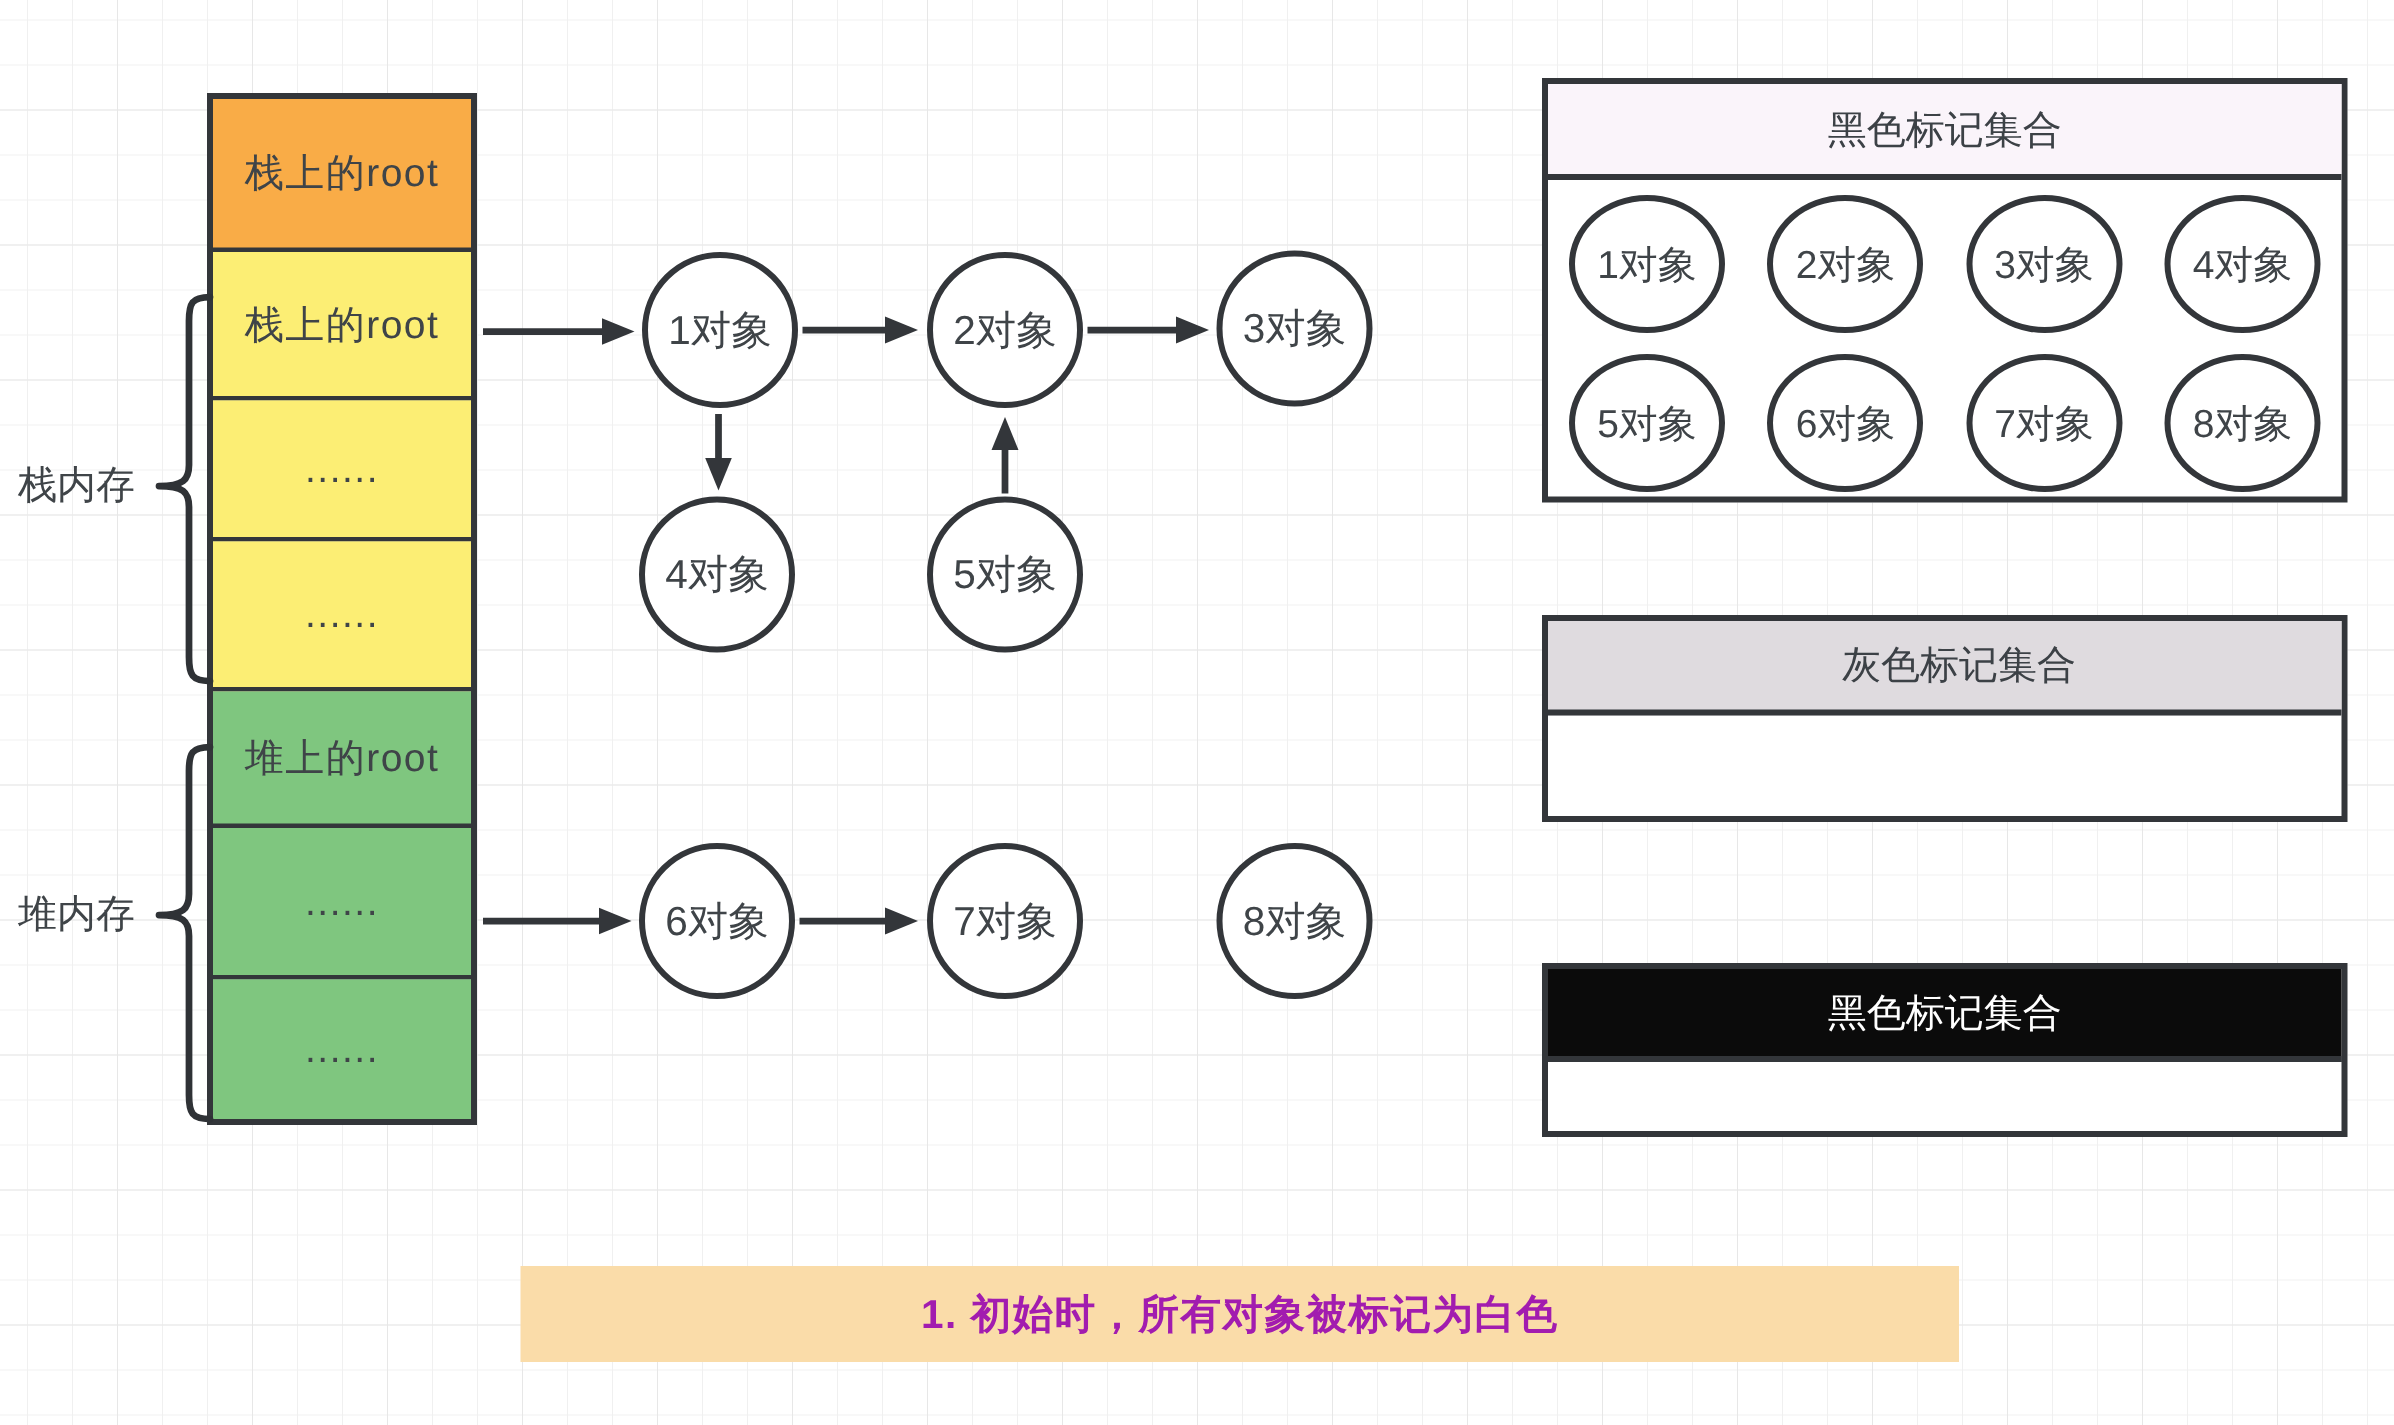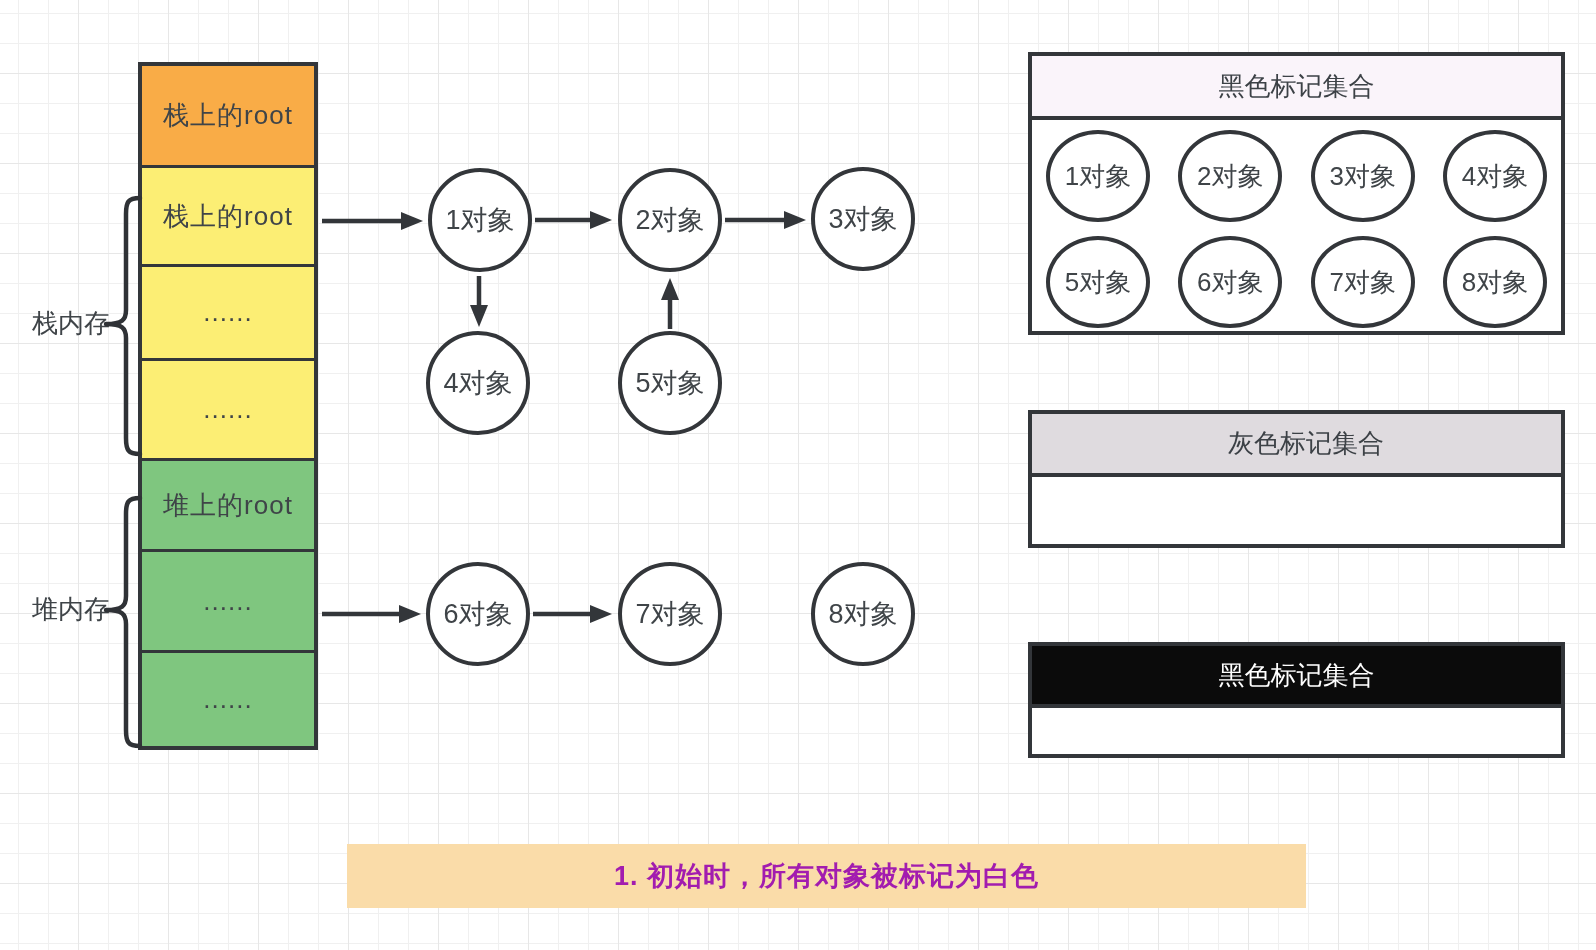--- a/index.html
+++ b/index.html
@@ -28,21 +28,21 @@
     border-bottom:3px solid #33363a;box-sizing:border-box;
   }
   .mem-row:last-child{border-bottom:none;}
   .row-root{background:#F9AC47;height:102px;}
   .row-stack{background:#FCEE74;}
   .row-heap{background:#7FC67F;}
   .h1{height:99px;} .h2{height:94px;} .h3{height:100px;}
   .h4{height:91px;} .h5{height:101px;} .h6{height:93px;}
   
   .region-label{
-    position:absolute;font-size:26px;color:#3f4448;white-space:nowrap;margin-left:20px;
+    position:absolute;font-size:26px;color:#3f4448;white-space:nowrap;
   }
   #stack-region-label{left:12px;top:306px;}
   #heap-region-label{left:12px;top:592px;}
   .brace-svg{position:absolute;overflow:visible;}
   
   .node{
     position:absolute;width:104px;height:104px;border-radius:50%;
     border:4px solid #33363a;background:#fff;box-sizing:border-box;
     display:flex;align-items:center;justify-content:center;
     font-size:27px;color:#3f4448;

